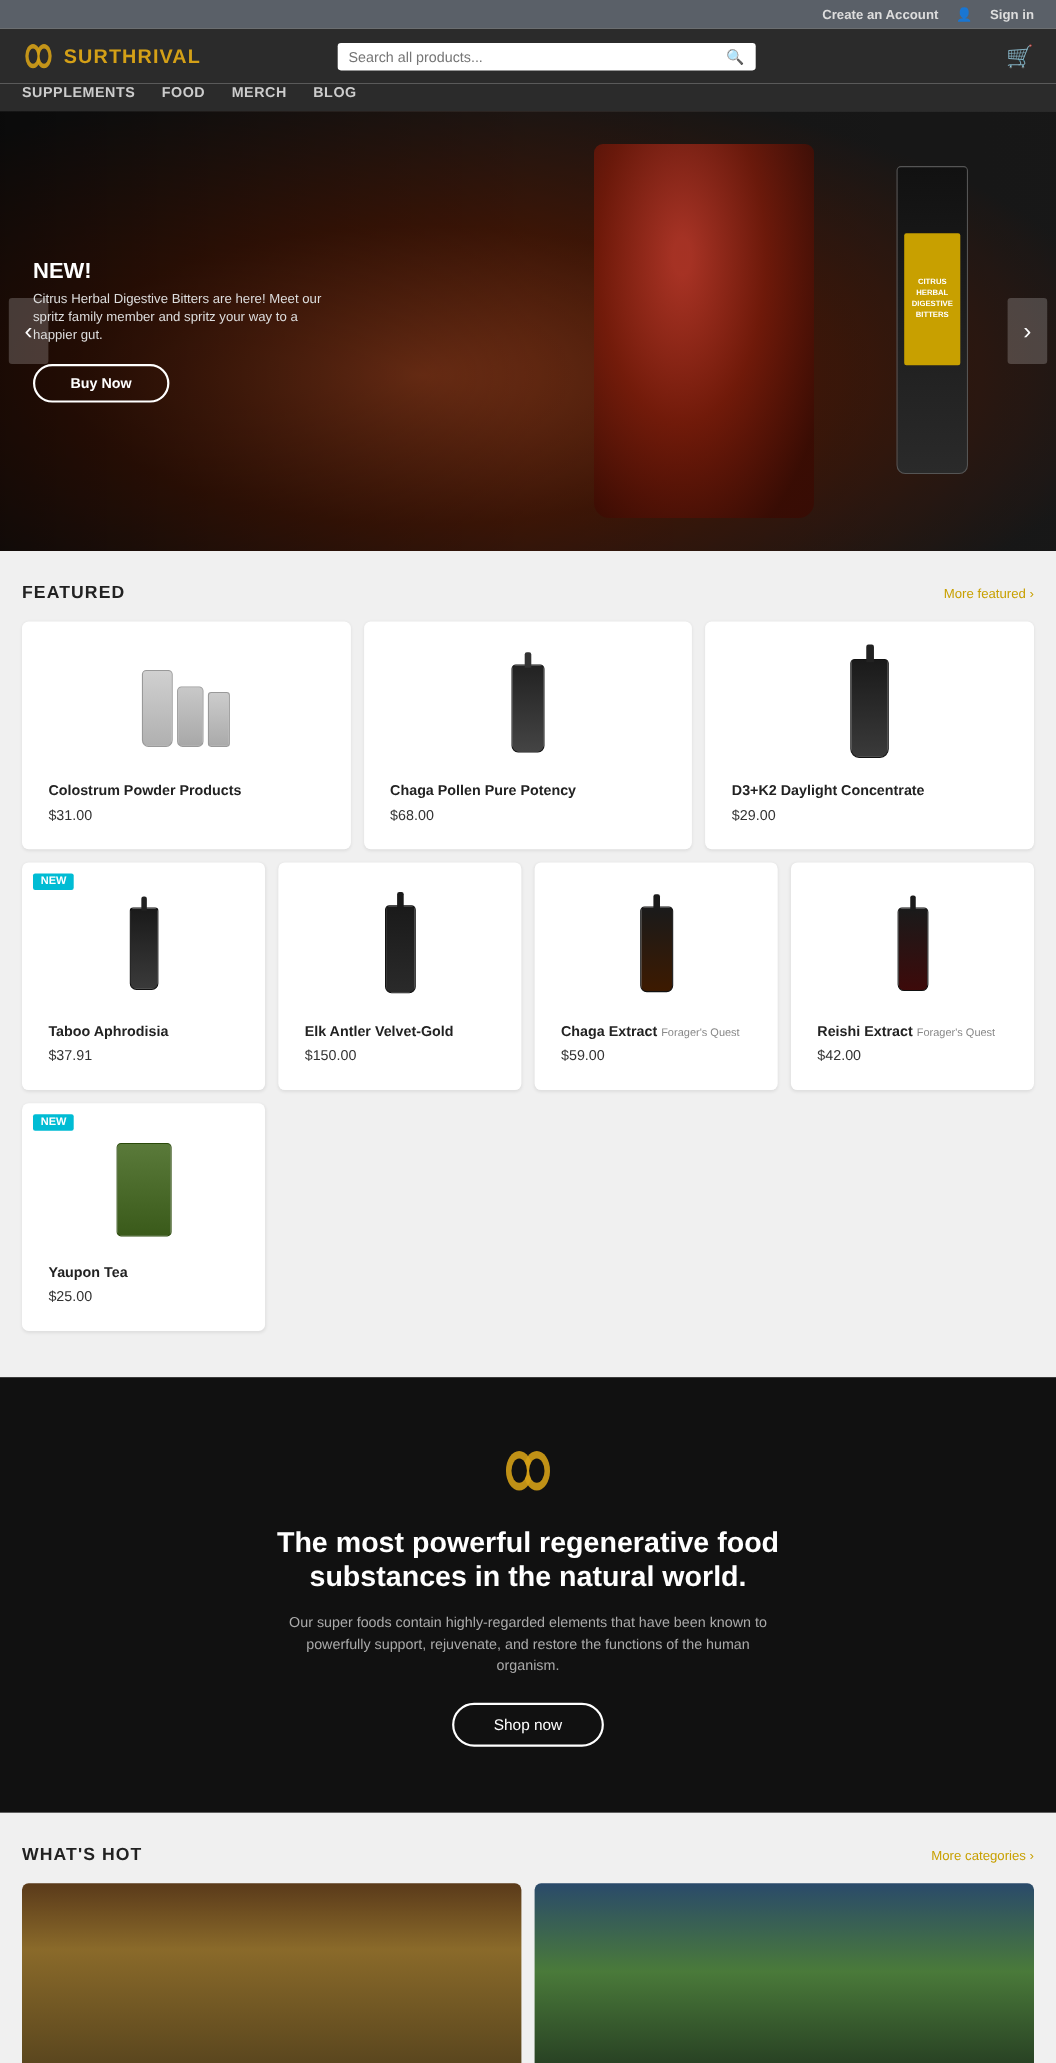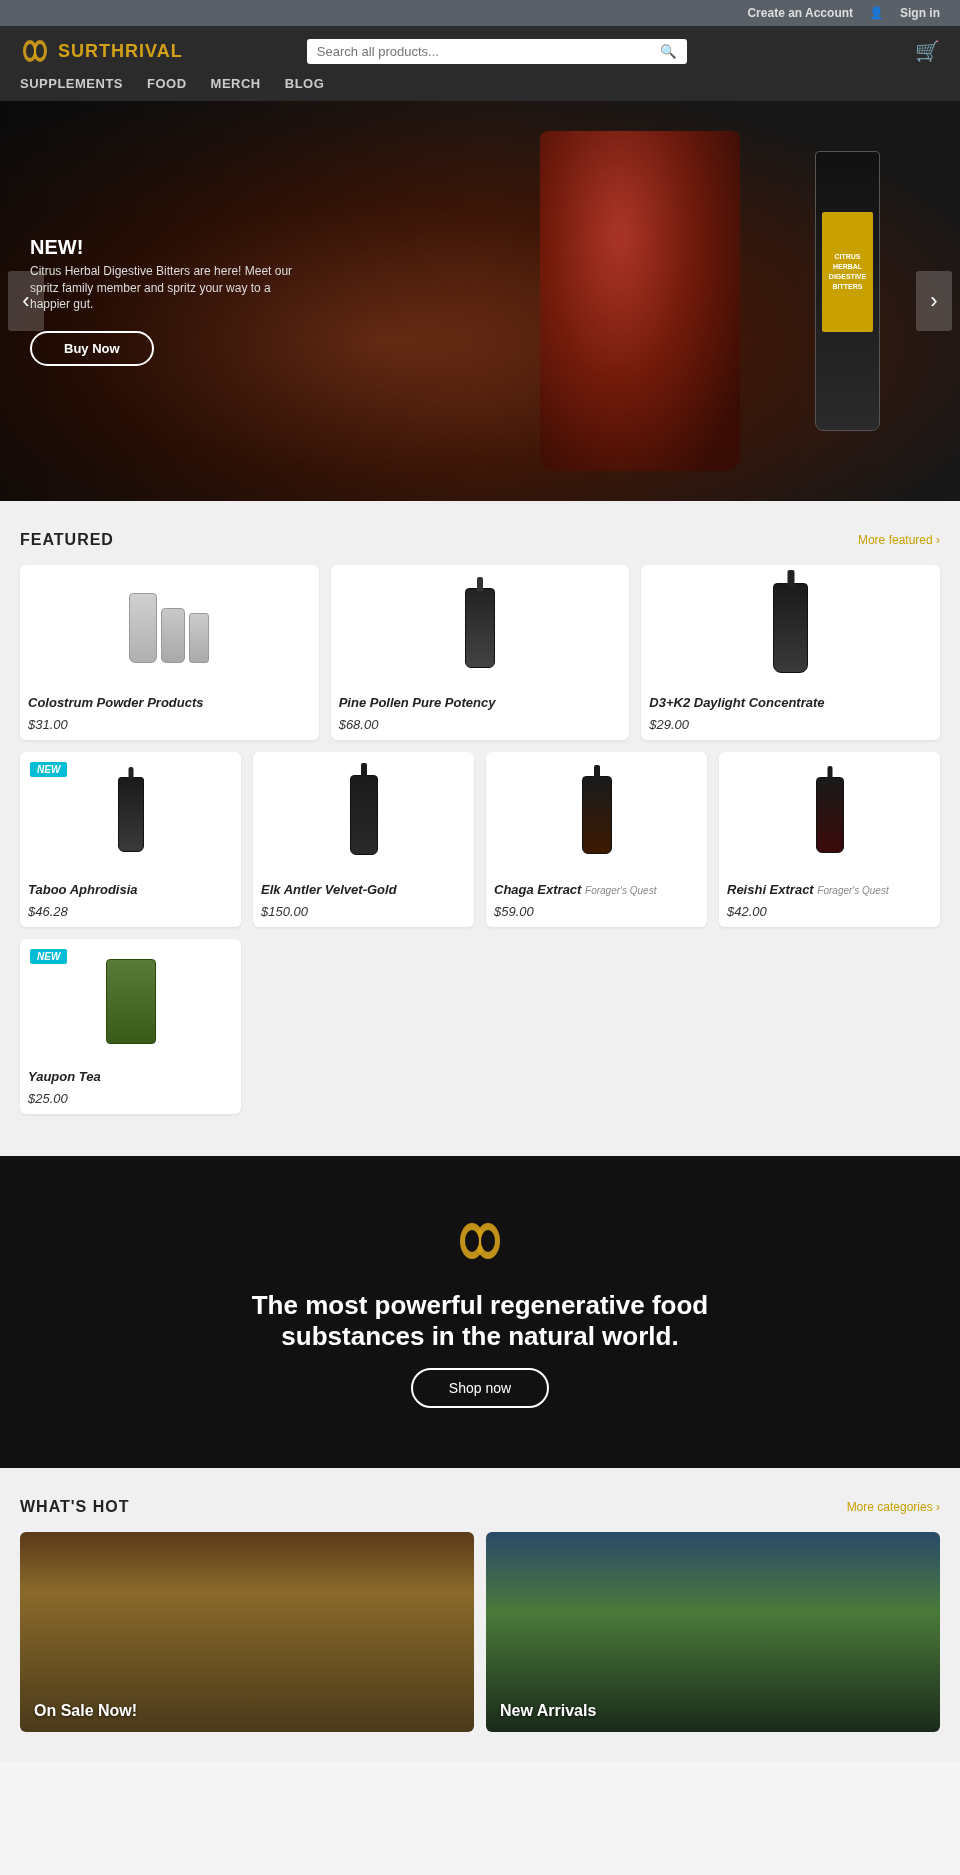--- a/index.html
+++ b/index.html
@@ -189,26 +189,25 @@
     
     .product-grid {
       display: flex;
       flex-wrap: wrap;
       gap: 12px;
       margin-bottom: 12px;
     }
     .product-card {
       background: #fff;
       border-radius: 6px;
-      padding: 8px;
+      padding: 24px;
       width: calc(25% - 9px);
       min-width: 140px;
       position: relative;
       box-shadow: 0 1px 3px rgba(0,0,0,0.08);
-      font-style: italic;
     }
     .product-badge {
       position: absolute;
       top: 10px;
       left: 10px;
       background: #00bcd4;
       color: #fff;
       font-size: 10px;
       font-weight: bold;
       padding: 2px 7px;
@@ -532,42 +531,42 @@
           </div>
         </div>
         <div class="product-name">Colostrum Powder Products</div>
         <div class="product-price">$31.00</div>
       </div>
 
       <div class="product-card row3">
         <div class="product-img">
           <div class="dropper-bottle"></div>
         </div>
-        <div class="product-name">Pine Pollen Pure Potency</div>
+        <div class="product-name">Chaga Pollen Pure Potency</div>
         <div class="product-price">$68.00</div>
       </div>
 
       <div class="product-card row3">
         <div class="product-img">
           <div class="dropper-bottle-lg"></div>
         </div>
         <div class="product-name">D3+K2 Daylight Concentrate</div>
         <div class="product-price">$29.00</div>
       </div>
     </div>
 
     <div class="product-grid">
 
       <div class="product-card row4">
         <div class="product-badge">NEW</div>
         <div class="product-img">
           <div class="small-dropper"></div>
         </div>
         <div class="product-name">Taboo Aphrodisia</div>
-        <div class="product-price">$46.28</div>
+        <div class="product-price">$37.91</div>
       </div>
 
       <div class="product-card row4">
         <div class="product-img">
           <div class="elk-bottle"></div>
         </div>
         <div class="product-name">Elk Antler Velvet-Gold</div>
         <div class="product-price">$150.00</div>
       </div>
 
@@ -605,20 +604,21 @@
 <div class="promo-section">
   <div class="promo-logo">
     <svg viewBox="0 0 50 50" width="50" height="50">
       <ellipse cx="17" cy="25" rx="12" ry="18" fill="#d4a017" opacity="0.9"></ellipse>
       <ellipse cx="33" cy="25" rx="12" ry="18" fill="#d4a017" opacity="0.9"></ellipse>
       <ellipse cx="17" cy="25" rx="7" ry="11" fill="#111"></ellipse>
       <ellipse cx="33" cy="25" rx="7" ry="11" fill="#111"></ellipse>
     </svg>
   </div>
   <div class="promo-title">The most powerful regenerative food substances in the natural world.</div>
+  <div class="promo-desc">Our super foods contain highly-regarded elements that have been known to powerfully support, rejuvenate, and restore the functions of the human organism.</div>
   <button class="promo-btn">Shop now</button>
 </div>
 
 <div class="whats-hot">
   <div class="section-header">
     <div class="section-title">WHAT'S HOT</div>
     <a class="section-more">More categories ›</a>
   </div>
   <div class="category-grid">
     <div class="category-card cat-bg-2">

